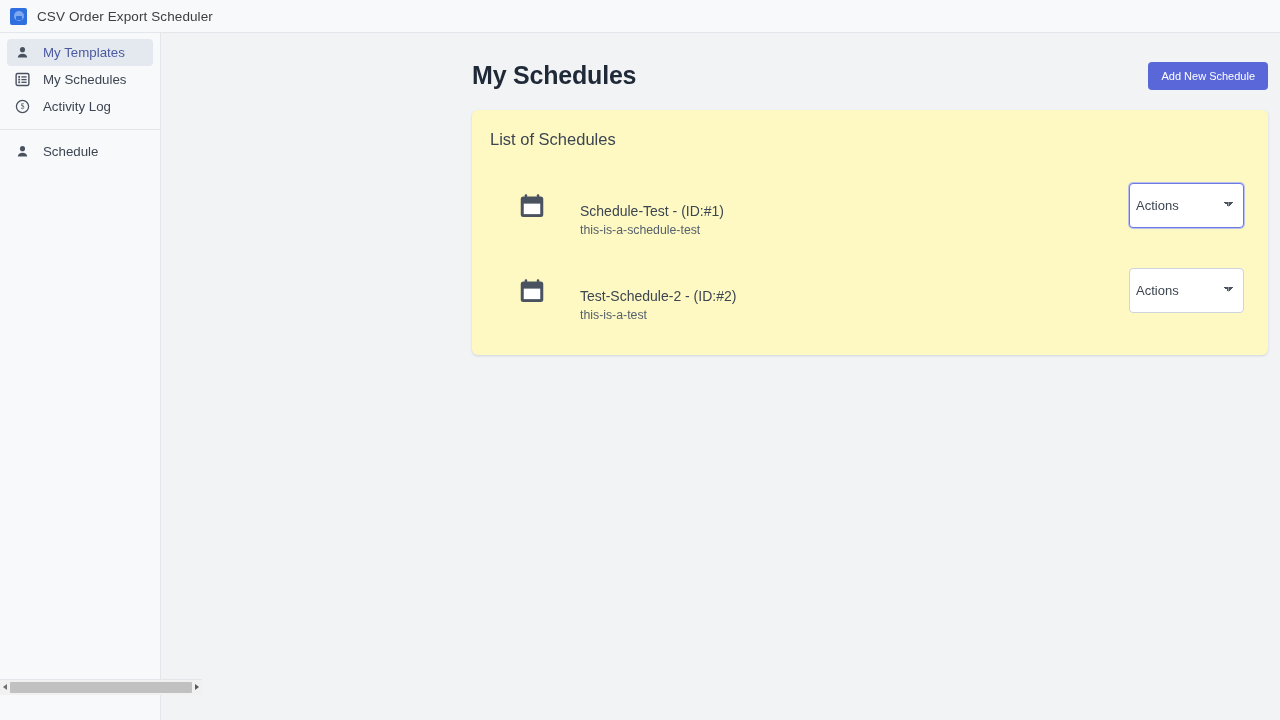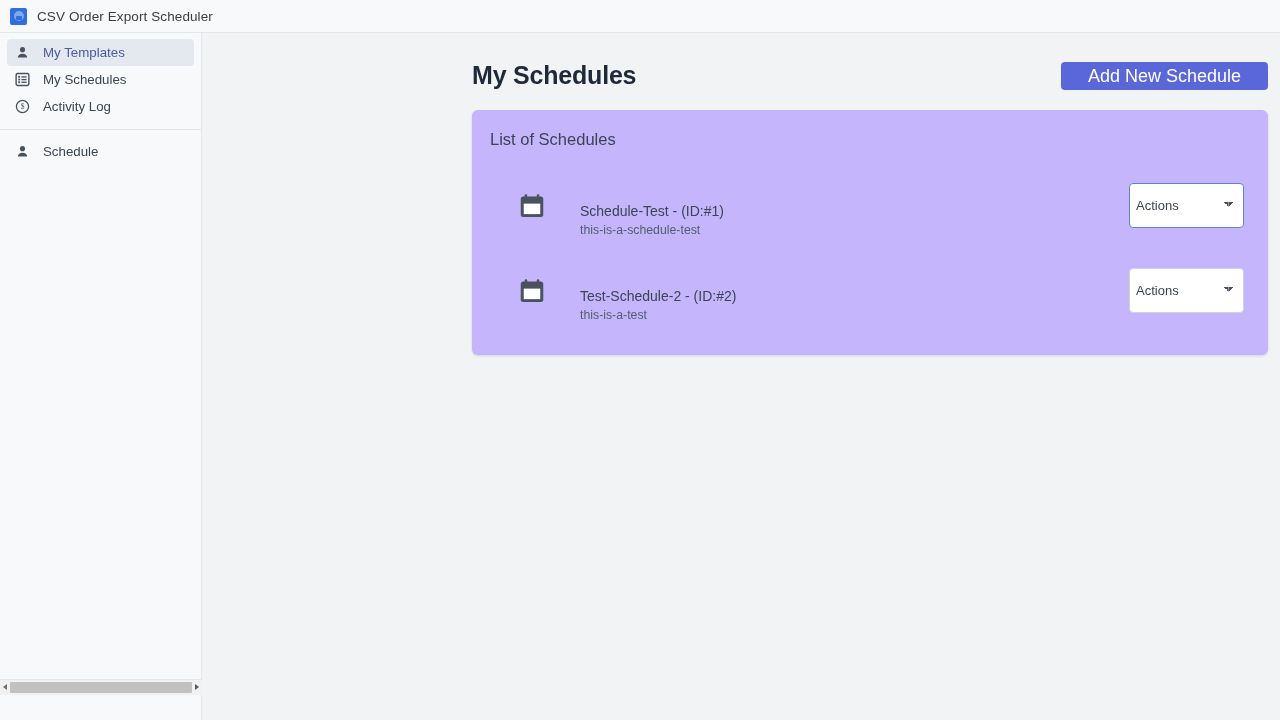--- a/index.html
+++ b/index.html
@@ -56,21 +56,21 @@
     margin-left: 10px;
     font-size: 13.5px;
     color: #3c4043;
     letter-spacing: 0.1px;
   }
 
   
   #sidebar {
     position: absolute;
     left: 0; top: 33px;
-    width: 202px;
+    width: 161px;
     height: 687px;
     background: #f8f9fa;
     border-right: 1px solid #e3e6ea;
   }
   #sidebar-nav { padding-top: 6px; }
   .nav-item {
     display: flex;
     align-items: center;
     height: 27px;
     margin: 0 7px;
@@ -165,37 +165,37 @@
   }
   #page-title {
     font-size: 25px;
     font-weight: bold;
     color: #1f2937;
     letter-spacing: -0.2px;
   }
   #add-new-schedule {
     background: #5a67d8;
     color: #ffffff;
-    font-size: 18px;
+    font-size: 11px;
     border: none;
     border-radius: 4px;
-    padding: 0 27px;
+    padding: 0 13px;
     height: 28px;
     line-height: 28px;
     cursor: pointer;
     font-family: "Liberation Sans", sans-serif;
     white-space: nowrap;
   }
 
   #schedules-card {
     position: absolute;
     left: 270px;
     top: 77px;
     width: 796px;
-    background: #c4b5fd;
+    background: #fef9c3;
     border-radius: 6px;
     box-shadow: 0 1px 3px rgba(16,24,40,0.09), 0 1px 2px rgba(16,24,40,0.05);
     padding: 18px 18px 22px 18px;
   }
   #card-title {
     font-size: 16.5px;
     color: #3c4552;
     margin: 2px 0 14px 0;
     padding-left: 0;
   }

